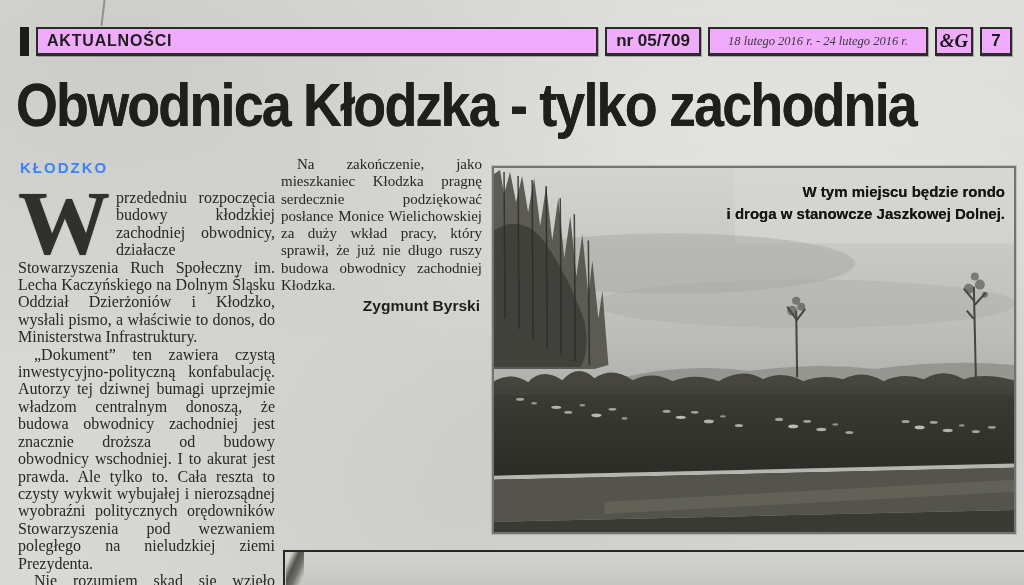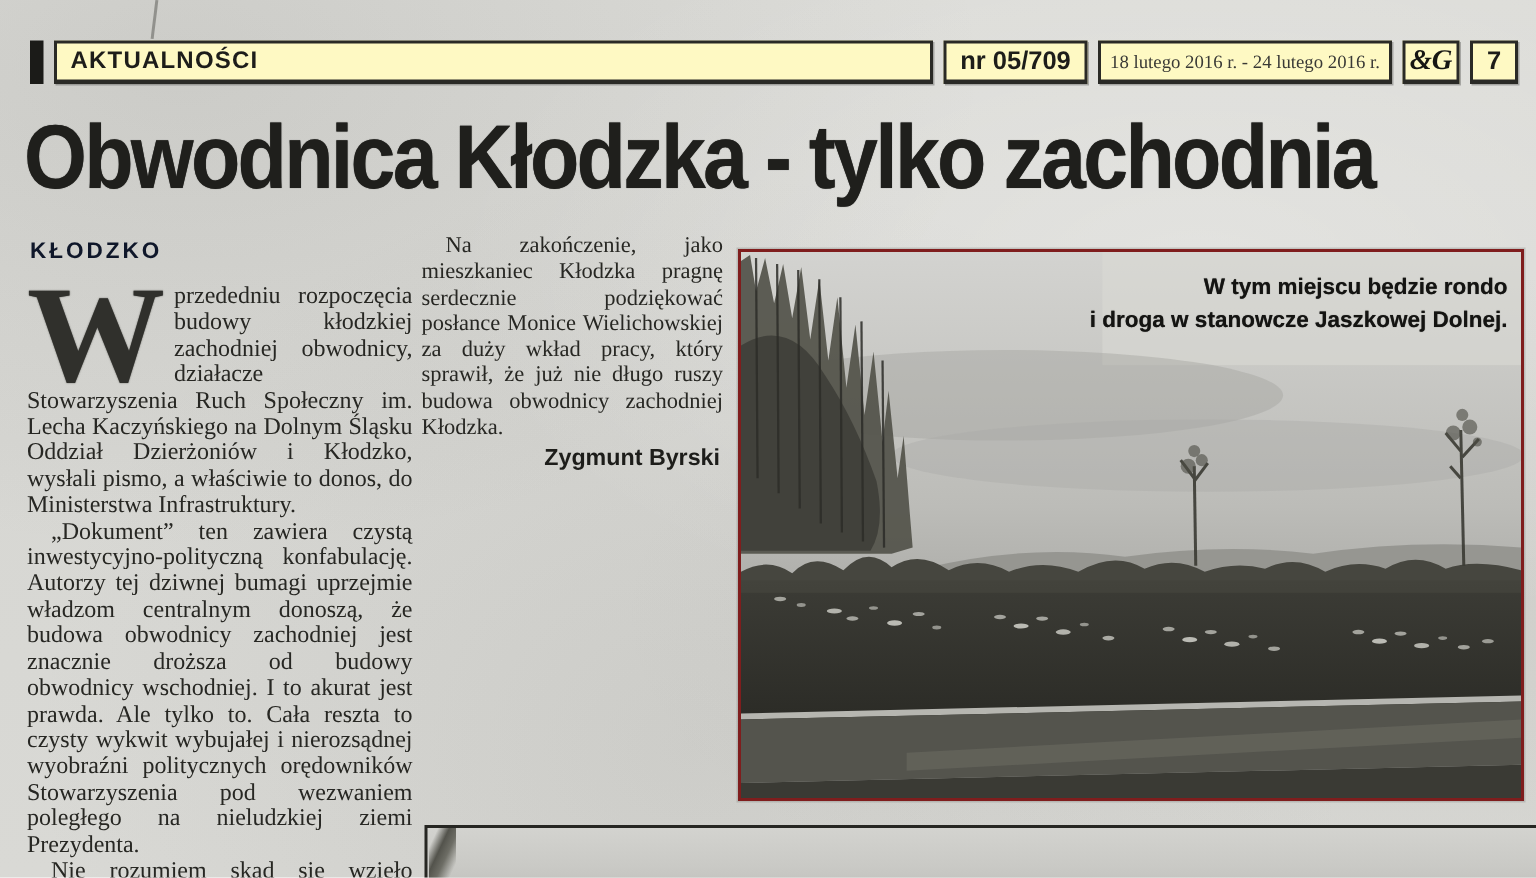--- a/index.html
+++ b/index.html
@@ -9,52 +9,52 @@
     background:
       radial-gradient(ellipse at 12% 8%, rgba(110,110,106,.14), transparent 42%),
       radial-gradient(ellipse at 78% 30%, rgba(255,255,255,.25), transparent 45%),
       radial-gradient(ellipse at 45% 85%, rgba(120,120,116,.12), transparent 55%),
       radial-gradient(ellipse at 92% 70%, rgba(125,125,120,.10), transparent 40%),
       linear-gradient(180deg,#dcdcd8 0%, #d7d7d3 50%, #d9d9d5 100%);
   }
   
   .hdr{position:absolute;left:20px;top:27px;right:12px;height:29px;display:flex;gap:7px;align-items:stretch;}
   .hdr-tab{width:9px;background:#1b1b18;}
-  .hdr-box{border:2px solid #2a2a26;border-bottom-width:3px;background:#fef9c3;
+  .hdr-box{border:2px solid #2a2a26;border-bottom-width:3px;background:#f0abfc;
            box-shadow:1px 1px 0 rgba(60,60,56,.35);box-sizing:border-box;
            display:flex;align-items:center;justify-content:center;}
   .hdr-section{flex:1;justify-content:flex-start;padding:0 9px;
     font-family:"Liberation Sans",sans-serif;font-weight:bold;font-size:16px;letter-spacing:.8px;color:#1d1d1a;}
   .hdr-issue{width:96px;font-family:"Liberation Sans",sans-serif;font-weight:bold;font-size:17px;color:#1d1d1a;}
-  .hdr-date{width:196px;font-size:12.5px;color:#3a3a36;}
+  .hdr-date{width:220px;font-style:italic;font-size:12.5px;color:#3a3a36;}
   .hdr-logo{width:38px;font-family:"Liberation Serif",serif;font-weight:bold;font-style:italic;font-size:19px;color:#161613;}
   .hdr-page{width:32px;font-family:"Liberation Sans",sans-serif;font-weight:bold;font-size:17px;color:#1d1d1a;}
   .fold-mark{position:absolute;left:102px;top:0;width:2px;height:26px;background:rgba(70,70,66,.45);transform:rotate(7deg);}
   
   .headline{position:absolute;left:16px;top:72px;white-space:nowrap;
     font-family:"Liberation Sans",sans-serif;font-weight:bold;font-size:58px;line-height:1.12;
     letter-spacing:-2px;color:#1f1f1c;transform:scaleX(.93) scaleY(1.04);transform-origin:left top;
     text-shadow:0 0 .5px rgba(30,30,28,.9);}
   
   .loc{position:absolute;left:20px;top:159px;font-family:"Liberation Sans",sans-serif;
-       font-weight:bold;font-size:15px;letter-spacing:2px;color:#0f172a;}
+       font-weight:bold;font-size:15px;letter-spacing:2px;color:#3b82f6;}
   
   .col{position:absolute;text-align:justify;color:#272723;}
   .col p{margin:0;}
   .col1{left:18px;top:189px;width:257px;font-size:16px;line-height:17.4px;}
   .col2{left:281px;top:156px;width:201px;font-size:15px;line-height:17.3px;}
   .col p.ind{text-indent:16px;}
   .dropcap{float:left;font-family:"Liberation Serif",serif;font-weight:bold;
     font-size:92px;line-height:60px;height:62px;margin:4px 6px 0 0;color:#30302c;
     text-shadow:0 0 1px rgba(40,40,36,.8);}
   .byline{margin-top:3px;text-align:right;font-family:"Liberation Sans",sans-serif;
     font-weight:bold;font-size:15.5px;color:#1d1d1a;padding-right:2px;}
   
   .photo1{position:absolute;left:492px;top:166px;width:524px;height:368px;
-    border:2px solid #7f1d1d;box-sizing:border-box;background:#b9b9b5;overflow:hidden;
+    border:2px solid #737373;box-sizing:border-box;background:#b9b9b5;overflow:hidden;
     box-shadow:0 0 0 1px rgba(120,120,116,.3);}
   .photo1 svg{display:block;width:100%;height:100%;}
   .caption{position:absolute;top:13px;right:9px;text-align:right;
     font-family:"Liberation Sans",sans-serif;font-weight:bold;font-size:15px;line-height:1.45;
     color:#141412;text-shadow:0 0 .5px rgba(20,20,18,.8);}
   
   .photo2{position:absolute;left:283px;top:550px;width:745px;height:42px;
     border:2px solid #262622;box-sizing:border-box;
     background:linear-gradient(180deg,#d3d3cf 0%,#c9c9c5 70%,#c2c2be 100%);overflow:hidden;}
   .photo2 .slash{position:absolute;left:1px;top:-2px;width:18px;height:44px;

